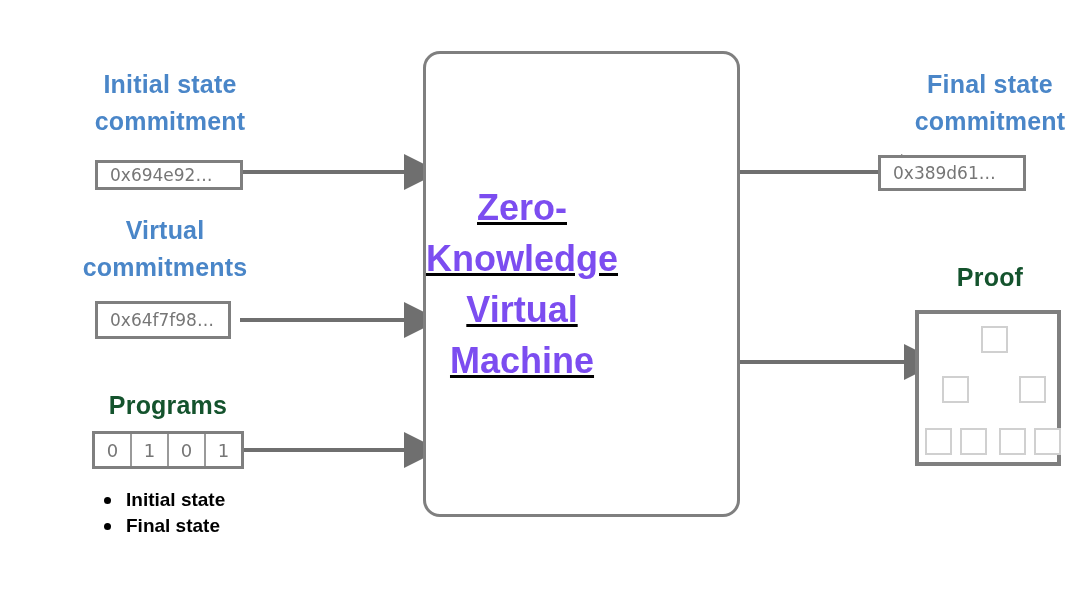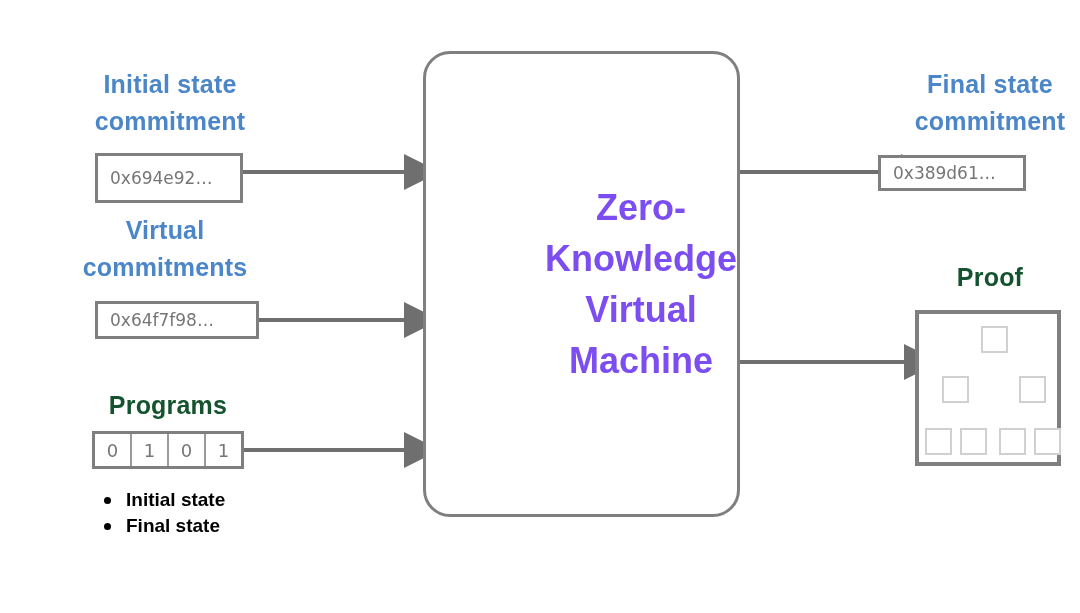--- a/index.html
+++ b/index.html
@@ -87,25 +87,26 @@
     width: 7px;
     height: 7px;
     border-radius: 50%;
     background: #000000;
   }
 
   
   .zkvm {
     box-sizing: border-box;
     border: 3px solid #7f7f7f;
-    border-radius: 27px;
+    border-radius: 17px;
     background: #ffffff;
     display: flex;
     align-items: center;
-    justify-content: flex-end;
+    justify-content: flex-start;
+    text-decoration: underline;
   }
   .zkvm .label {
     color: #7c4df0;
     font-weight: bold;
     font-size: 36px;
     line-height: 51px;
     text-align: center;
     white-space: pre-line;
   }
 
@@ -159,26 +160,26 @@
       <line x1="890" y1="428" x2="905" y2="400" stroke="#8a8a8a" stroke-width="1.6" marker-end="url(#ahs)"></line>
       <line x1="932" y1="428" x2="914" y2="400" stroke="#8a8a8a" stroke-width="1.6" marker-end="url(#ahs)"></line>
       <line x1="962" y1="428" x2="979" y2="400" stroke="#8a8a8a" stroke-width="1.6" marker-end="url(#ahs)"></line>
       <line x1="1004" y1="428" x2="988" y2="400" stroke="#8a8a8a" stroke-width="1.6" marker-end="url(#ahs)"></line>
     </g>
   </svg>
 
   <div class="abs heading blue" style="left:10px; top:66px; width:240px;">Initial state
 commitment</div>
 
-  <div class="abs hashbox" style="left:55px; top:153px; width:148px; height:50px;">0x694e92…</div>
+  <div class="abs hashbox" style="left:55px; top:160px; width:148px; height:30px;">0x694e92…</div>
 
   <div class="abs heading blue" style="left:5px; top:212px; width:240px;">Virtual
 commitments</div>
 
-  <div class="abs hashbox" style="left:55px; top:301px; width:164px; height:38px;">0x64f7f98…</div>
+  <div class="abs hashbox" style="left:55px; top:301px; width:136px; height:38px;">0x64f7f98…</div>
 
   <div class="abs heading purple" style="left:8px; top:387px; width:240px;">Programs</div>
 
   <div class="abs witness" style="left:52px; top:431px; width:152px; height:38px;">
     <span class="cell">0</span>
     <span class="cell">1</span>
     <span class="cell">0</span>
     <span class="cell">1</span>
   </div>
 

